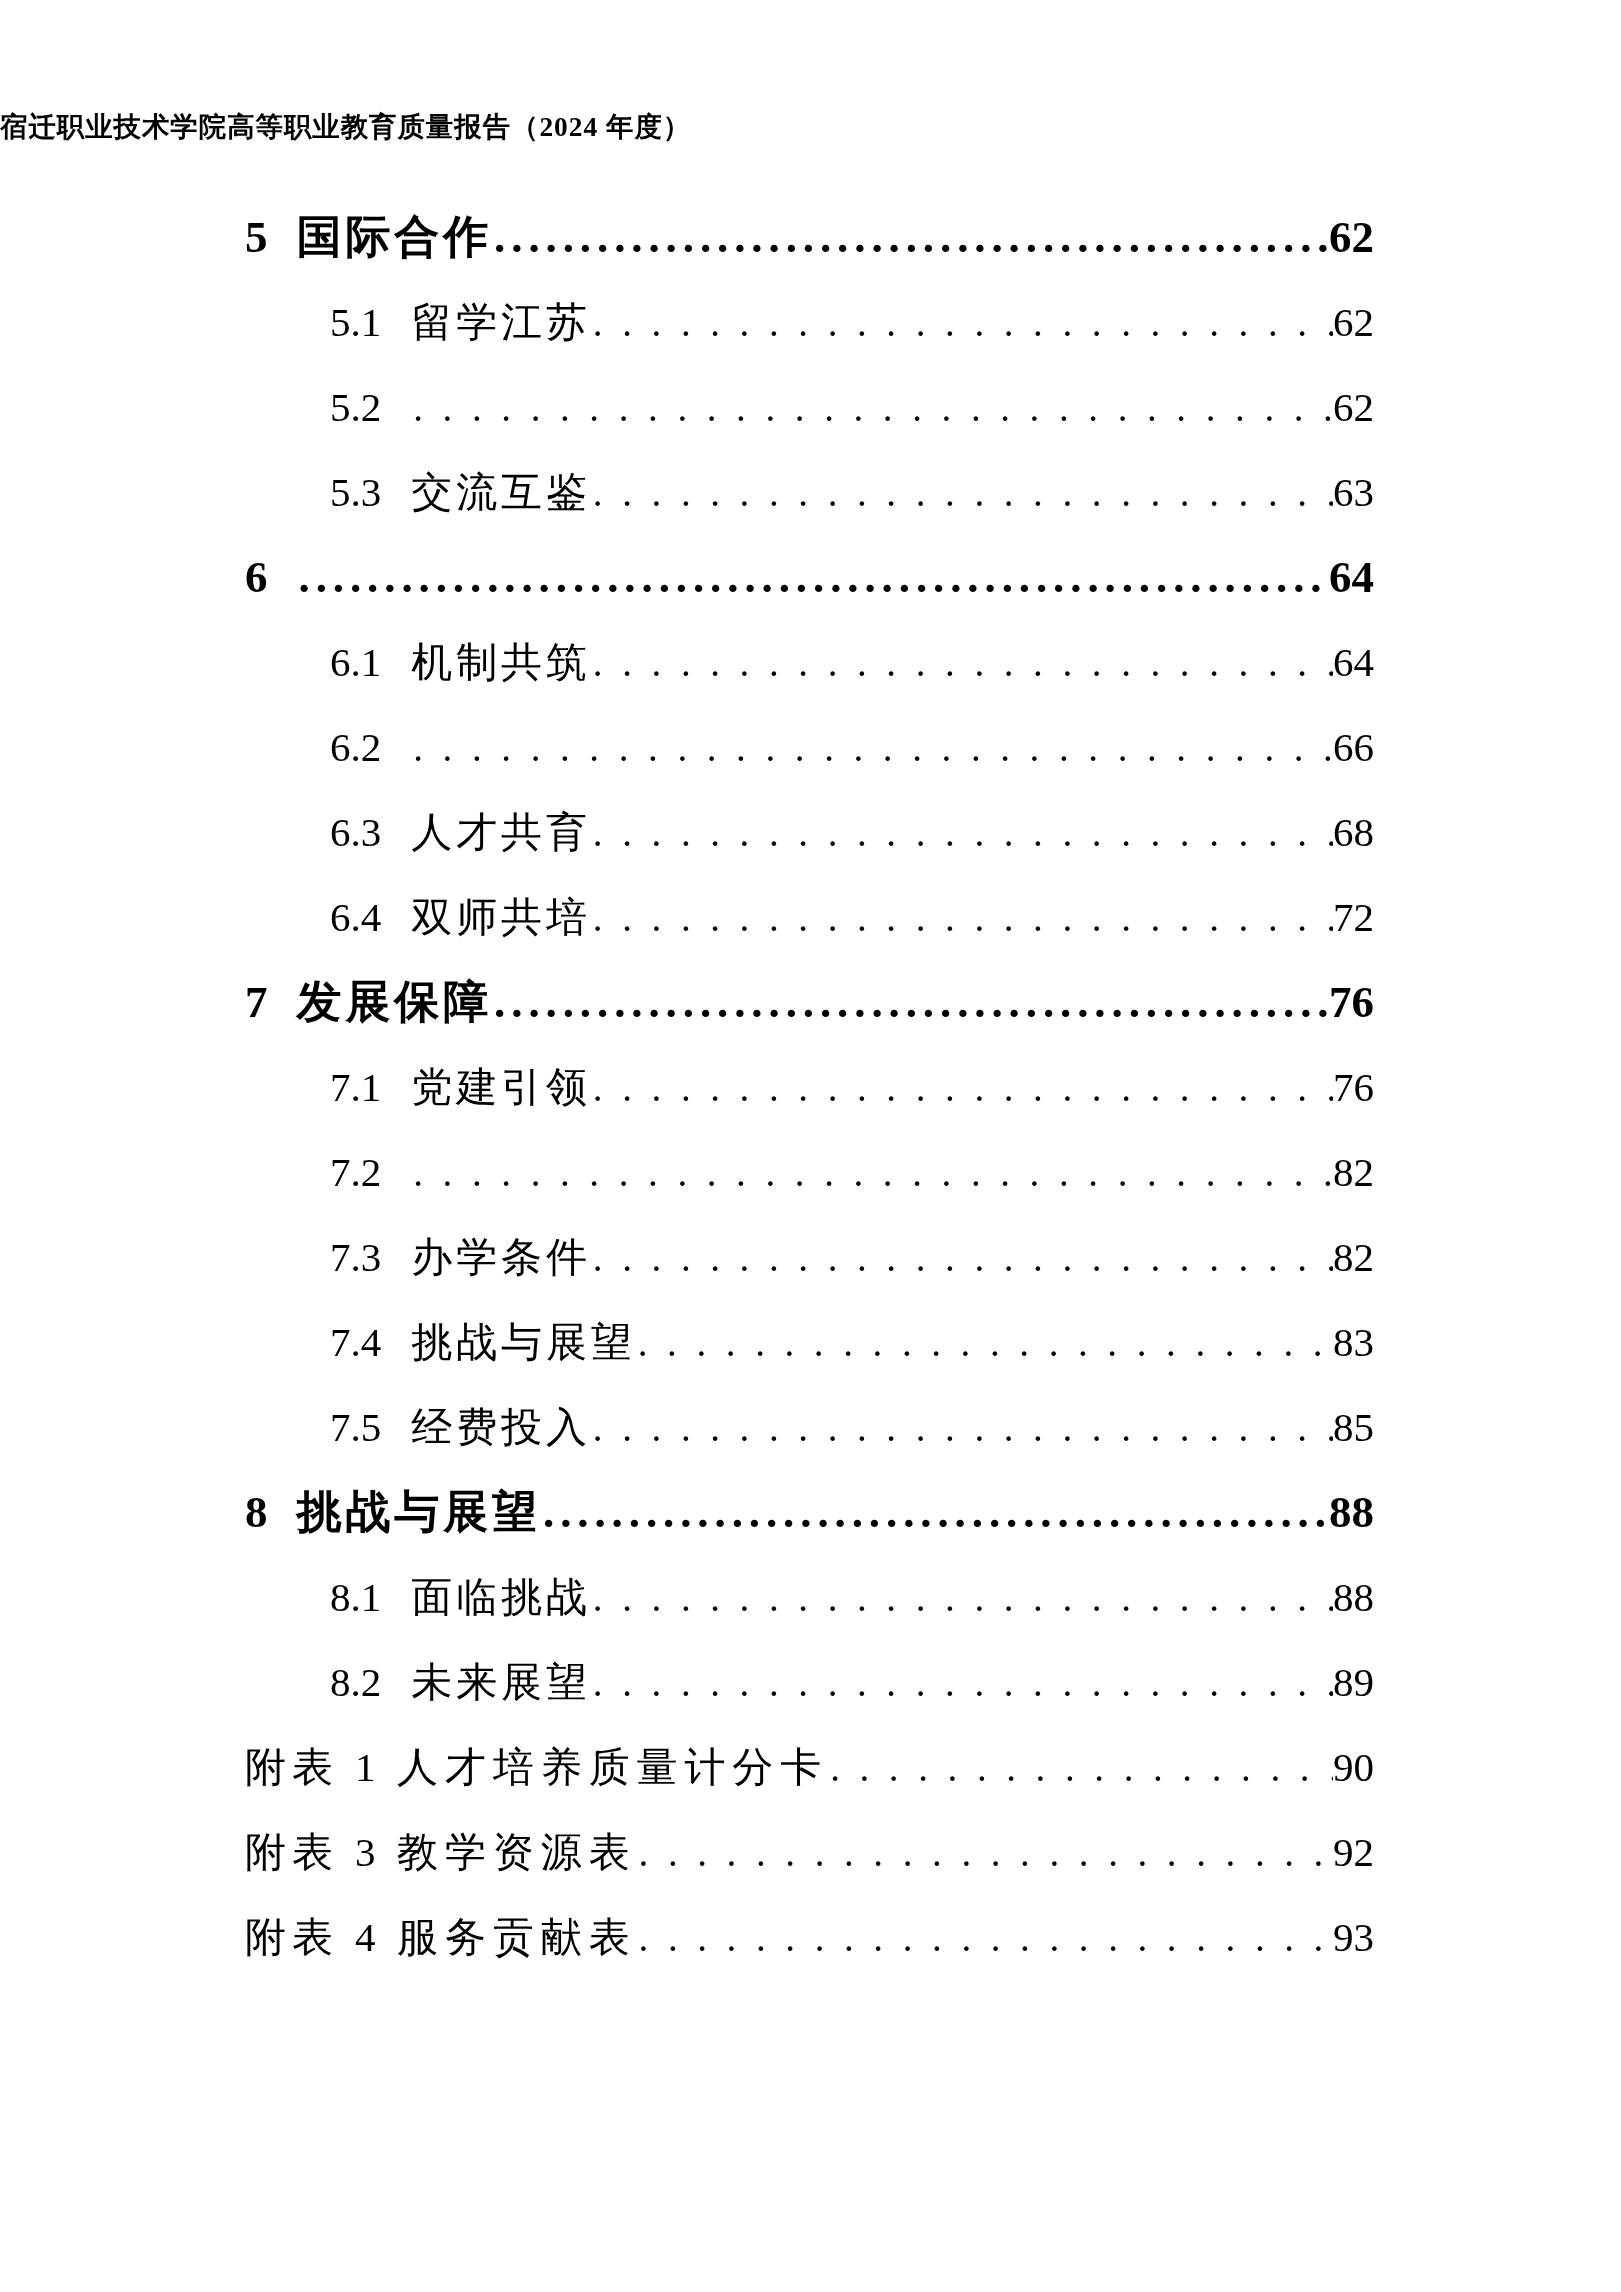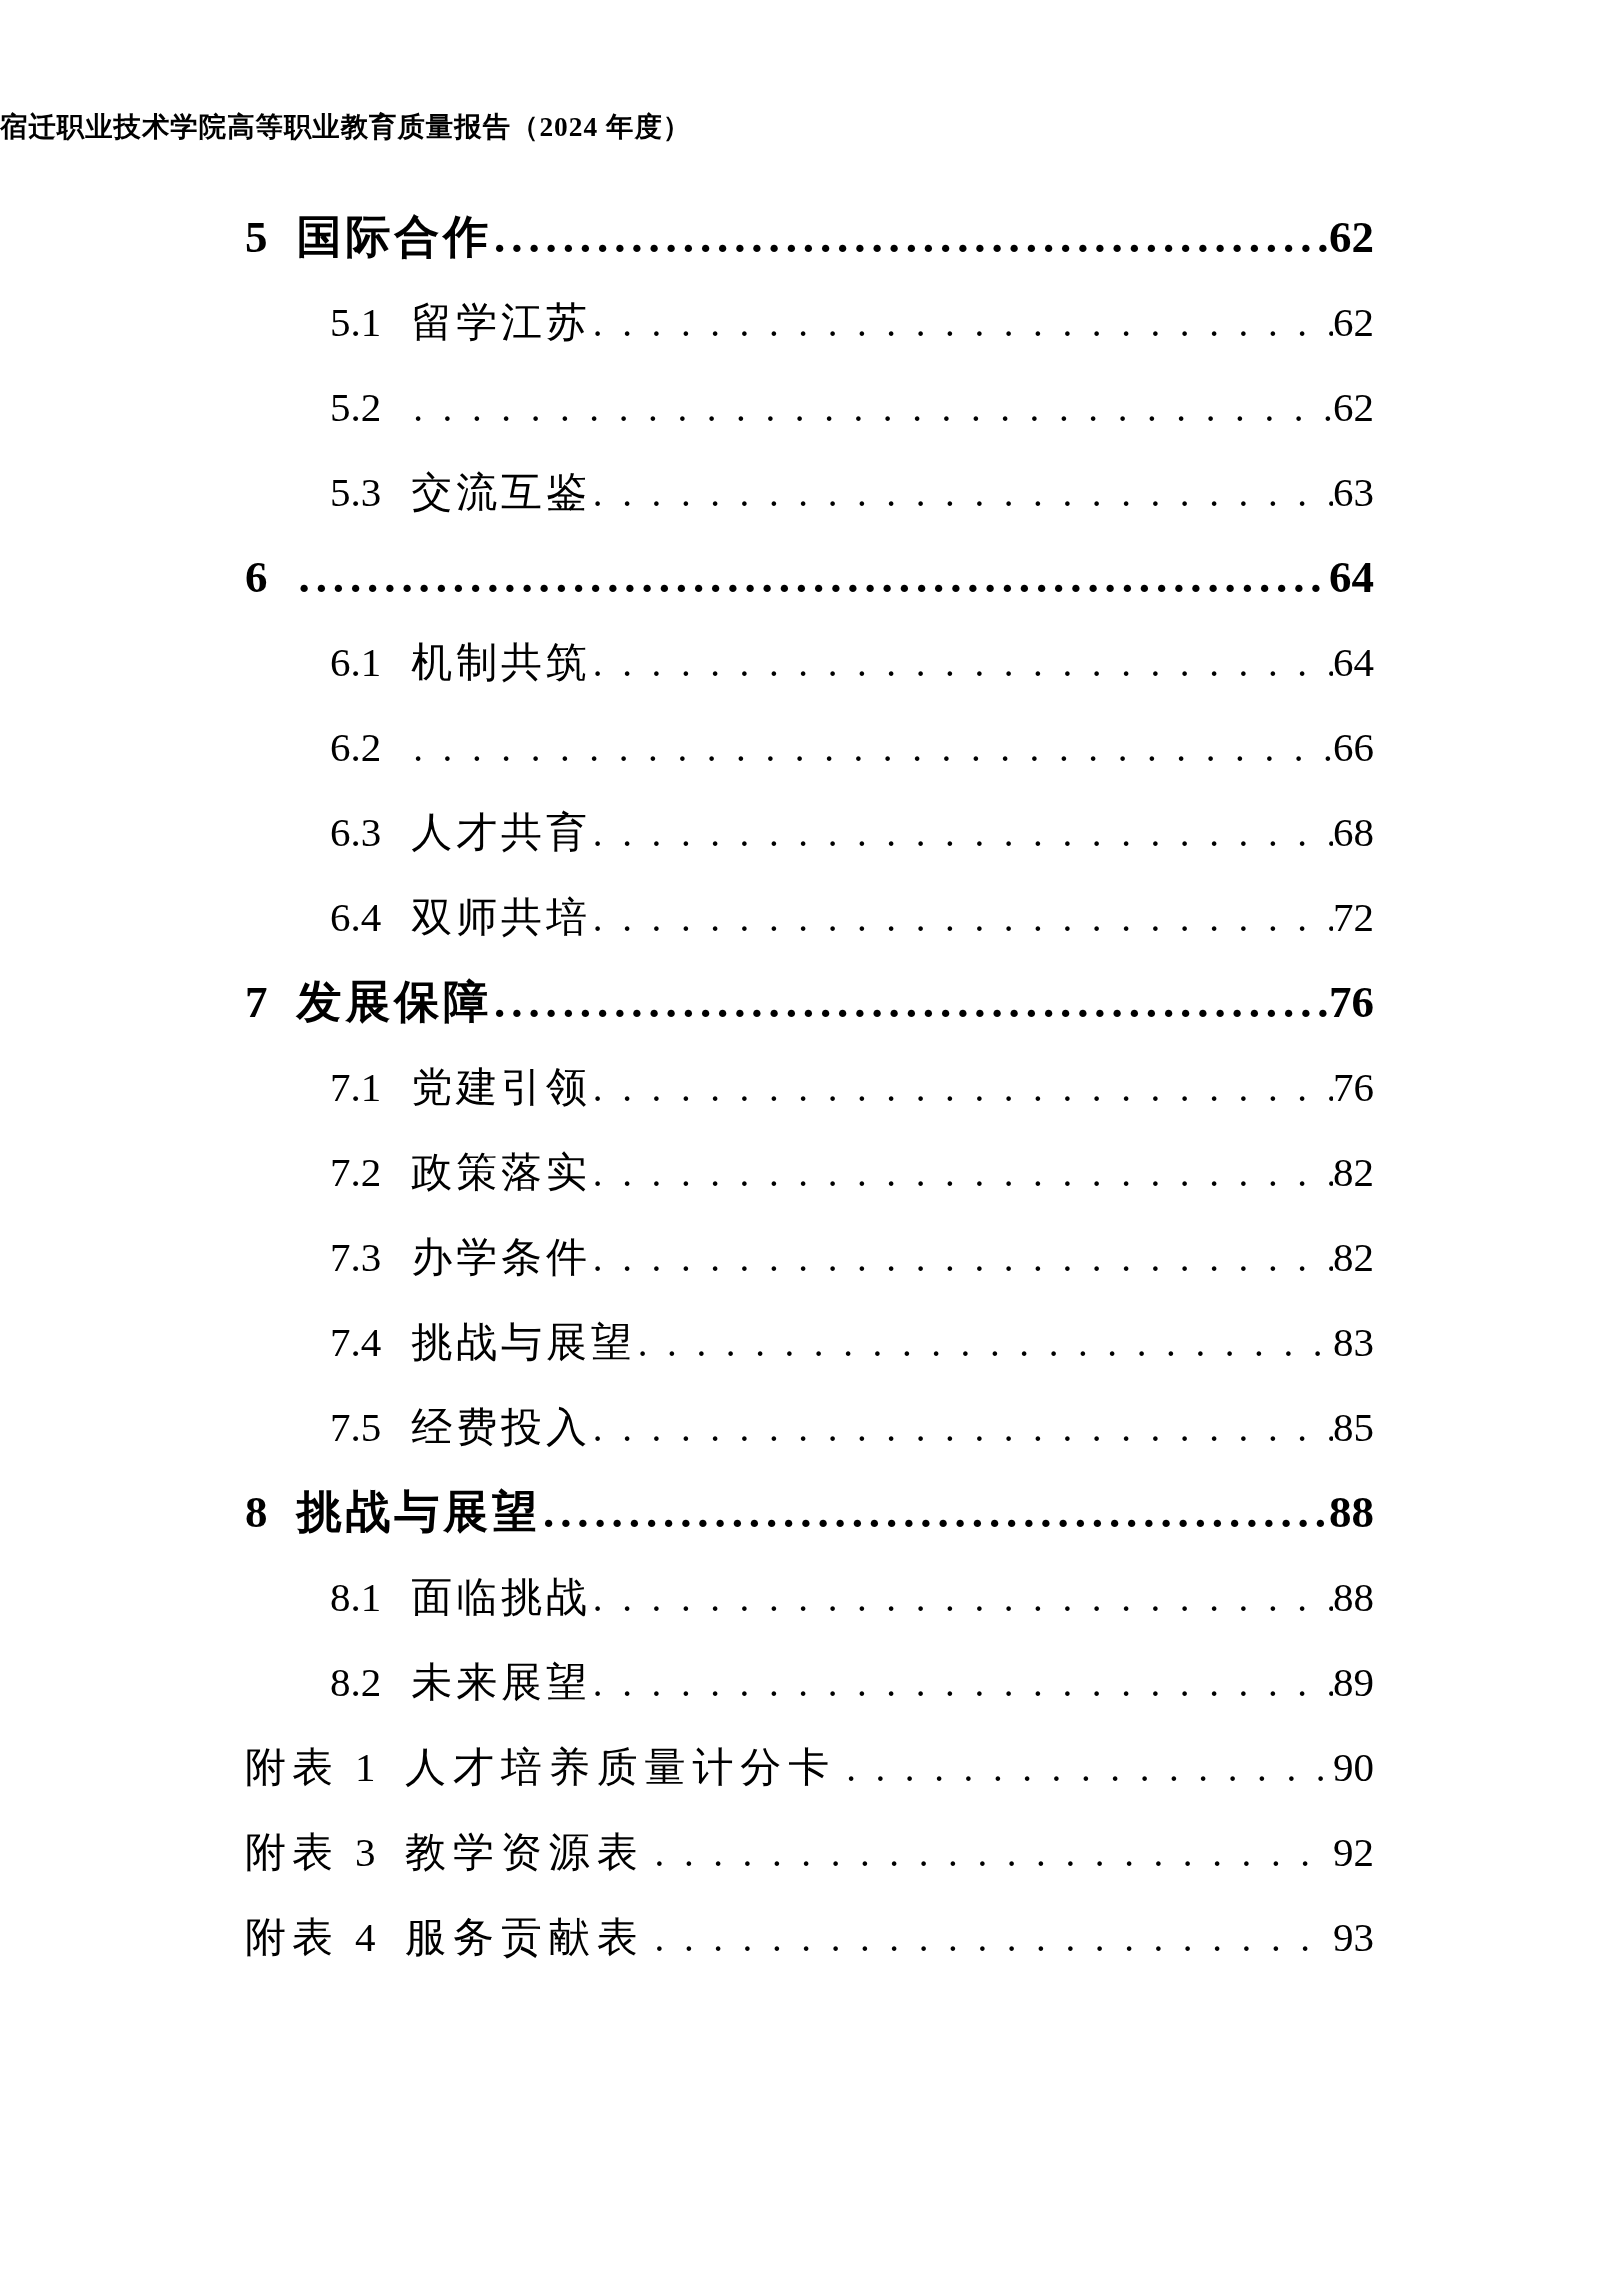--- a/index.html
+++ b/index.html
@@ -47,21 +47,20 @@
   }
   .row.section {
     margin-left: 330px;
     font-size: 41px;
     font-weight: normal;
   }
   .row.appendix {
     margin-left: 245px;
     font-size: 41px;
     font-weight: normal;
-    gap: 8px;
   }
   .num { white-space: nowrap; }
   .chapter .num { margin-right: 29px; }
   .section .num { margin-right: 30px; }
   .appendix .num { margin-right: 15.7px; letter-spacing: 5.9px; }
   .title {
     white-space: nowrap;
     letter-spacing: 3.9px;
   }
   .appendix .title { letter-spacing: 6.9px; }
@@ -150,21 +149,20 @@
     <span class="page-num">76</span>
   </div>
     <div class="row section">
     <span class="num">7.1</span>
     <span class="title">党建引领</span>
     <span class="leader"></span>
     <span class="page-num">76</span>
   </div>
     <div class="row section">
     <span class="num">7.2</span>
-    <span class="title">政策落实</span>
     <span class="leader"></span>
     <span class="page-num">82</span>
   </div>
     <div class="row section">
     <span class="num">7.3</span>
     <span class="title">办学条件</span>
     <span class="leader"></span>
     <span class="page-num">82</span>
   </div>
     <div class="row section">

